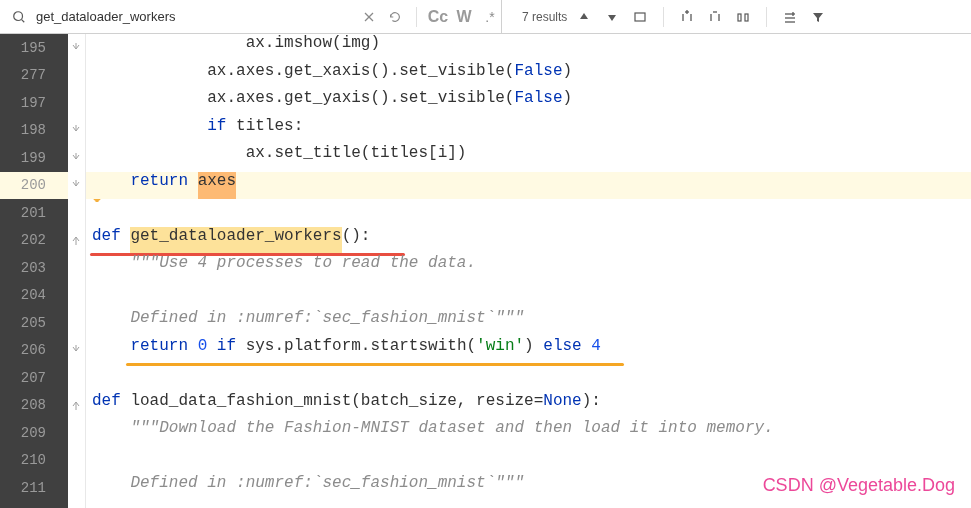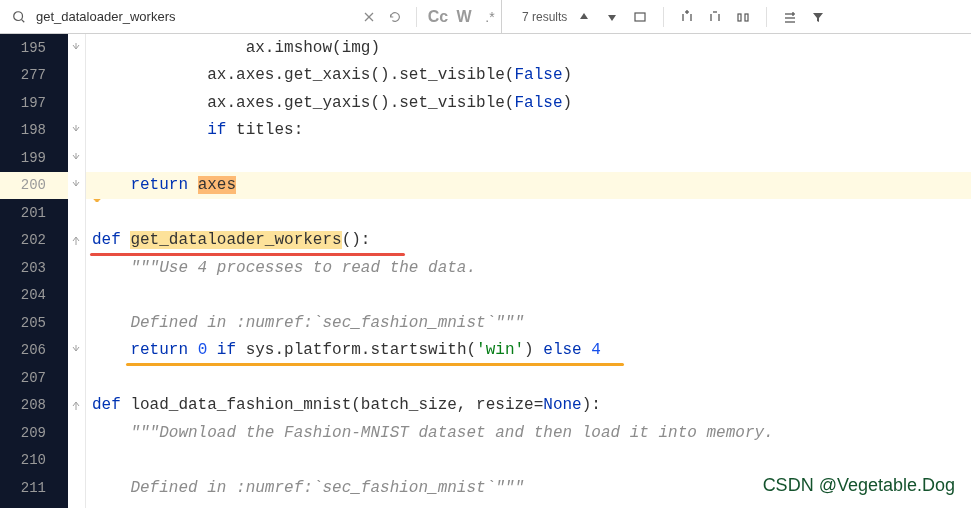--- a/index.html
+++ b/index.html
@@ -7,41 +7,41 @@
 .search-bar{height:34px;display:flex;align-items:center;border-bottom:1px solid #d0d0d0;background:#fff}
 .search-left{flex:1;display:flex;align-items:center;padding-left:8px;gap:4px}
 .search-icon-svg{width:14px;height:14px;color:#595959}
 .search-input{border:none;outline:none;font-size:13px;color:#333;width:260px;font-family:inherit;padding:2px}
 .sb-btn{width:22px;height:22px;display:flex;align-items:center;justify-content:center;color:#8a8a8a;cursor:pointer;font-size:13px}
 .sb-btn.cc,.sb-btn.w{font-weight:700;font-size:16px;color:#9a9a9a}
 .sb-sep{width:1px;height:20px;background:#e0e0e0;margin:0 6px}
 .search-right{width:470px;display:flex;align-items:center;padding:0 10px;gap:6px;border-left:1px solid #d0d0d0;height:100%}
 .results-text{color:#595959;font-size:12px;margin-left:10px}
 .code-area{display:flex;height:calc(100% - 34px)}
-.gutter{width:68px;flex-shrink:0;background:#0f172a;border-right:none}
+.gutter{width:68px;flex-shrink:0;background:#404040;border-right:none}
 .gutter-line{height:27.5px;display:flex;align-items:center;justify-content:flex-end;padding-right:22px;color:#9a9a9a;font-family:Consolas,'Courier New',monospace;font-size:14px;position:relative}
 .gutter-line.hl{background:#fffae3}
 .fold-col{width:18px;flex-shrink:0;border-right:1px solid #e8e8e8;position:relative}
 .fold-mark{position:absolute;left:2px;width:12px;height:12px;display:flex;align-items:center;justify-content:center}
 .fold-mark svg{width:10px;height:10px}
 .bulb{position:absolute;width:14px;height:14px;display:flex;align-items:center;justify-content:center}
 .code-col{flex:1;position:relative}
-.code-line{height:27.5px;display:flex;align-items:center;font-family:Consolas,'Courier New',monospace;font-size:16px;color:#333;white-space:pre;padding-left:6px;position:relative}
+.code-line{height:27.5px;display:flex;font-family:Consolas,'Courier New',monospace;font-size:16px;color:#333;white-space:pre;padding-left:6px;position:relative}
 .code-line.hl{background:#fffae3}
 .kw{color:#0033b3}
 .fn{color:#333}
 .bool{color:#0033b3}
 .num{color:#1750eb}
 .str{color:#067d17}
 .doc{color:#8c8c8c;font-style:italic}
 .search-hl{background:#fde29a}
 .ident-hl{background:#fdba74}
 .red-underline{position:absolute;height:3px;background:#e84e40;border-radius:2px}
 .orange-underline{position:absolute;height:3px;background:#f5a623;border-radius:2px}
-.watermark{position:absolute;right:16px;bottom:12px;color:#14532d;font-size:18px;font-family:'Segoe UI',Arial,sans-serif;pointer-events:none}
+.watermark{position:absolute;right:16px;bottom:12px;color:#ec4899;font-size:18px;font-family:'Segoe UI',Arial,sans-serif;pointer-events:none}
 </style>
 </head>
 <body>
 
 <div class="search-bar">
   <div class="search-left">
     <span class="sb-btn">
       <svg class="search-icon-svg" viewBox="0 0 16 16" fill="none" stroke="currentColor" stroke-width="1.4">
           <circle cx="7" cy="7" r="5"></circle>
           <line x1="11" y1="11" x2="14" y2="14"></line>
@@ -190,21 +190,21 @@
           <circle cx="7" cy="6" r="4" fill="#f4af3d"></circle>
           <rect x="5.5" y="9" width="3" height="2" fill="#f4af3d"></rect>
         </svg>
     </div>
   </div>
   <div class="code-col">
     <div class="code-line"><span>                </span><span>ax.imshow(img)</span></div>
     <div class="code-line"><span>            </span><span>ax.axes.get_xaxis().set_visible(</span><span class="bool">False</span><span>)</span></div>
     <div class="code-line"><span>            </span><span>ax.axes.get_yaxis().set_visible(</span><span class="bool">False</span><span>)</span></div>
     <div class="code-line"><span>            </span><span class="kw">if </span><span>titles:</span></div>
-    <div class="code-line"><span>                </span></div>
+    <div class="code-line"><span>                </span><span>ax.set_title(titles[i])</span></div>
     <div class="code-line hl"><span>    </span><span class="kw">return </span><span class="ident-hl">axes</span></div>
     <div class="code-line"></div>
     <div class="code-line"><span class="kw">def </span><span class="search-hl">get_dataloader_workers</span><span>():</span>
       <div class="red-underline" style="left:4px;width:315px;bottom:-2px"></div>
     </div>
     <div class="code-line"><span>    </span><span class="doc">"""Use 4 processes to read the data.</span></div>
     <div class="code-line"></div>
     <div class="code-line"><span>    </span><span class="doc">Defined in :numref:`sec_fashion_mnist`"""</span></div>
     <div class="code-line"><span>    </span><span class="kw">return </span><span class="num">0</span><span class="kw"> if </span><span>sys.platform.startswith(</span><span class="str">'win'</span><span>)</span><span class="kw"> else </span><span class="num">4</span>
       <div class="orange-underline" style="left:40px;width:498px;bottom:-2px"></div>

